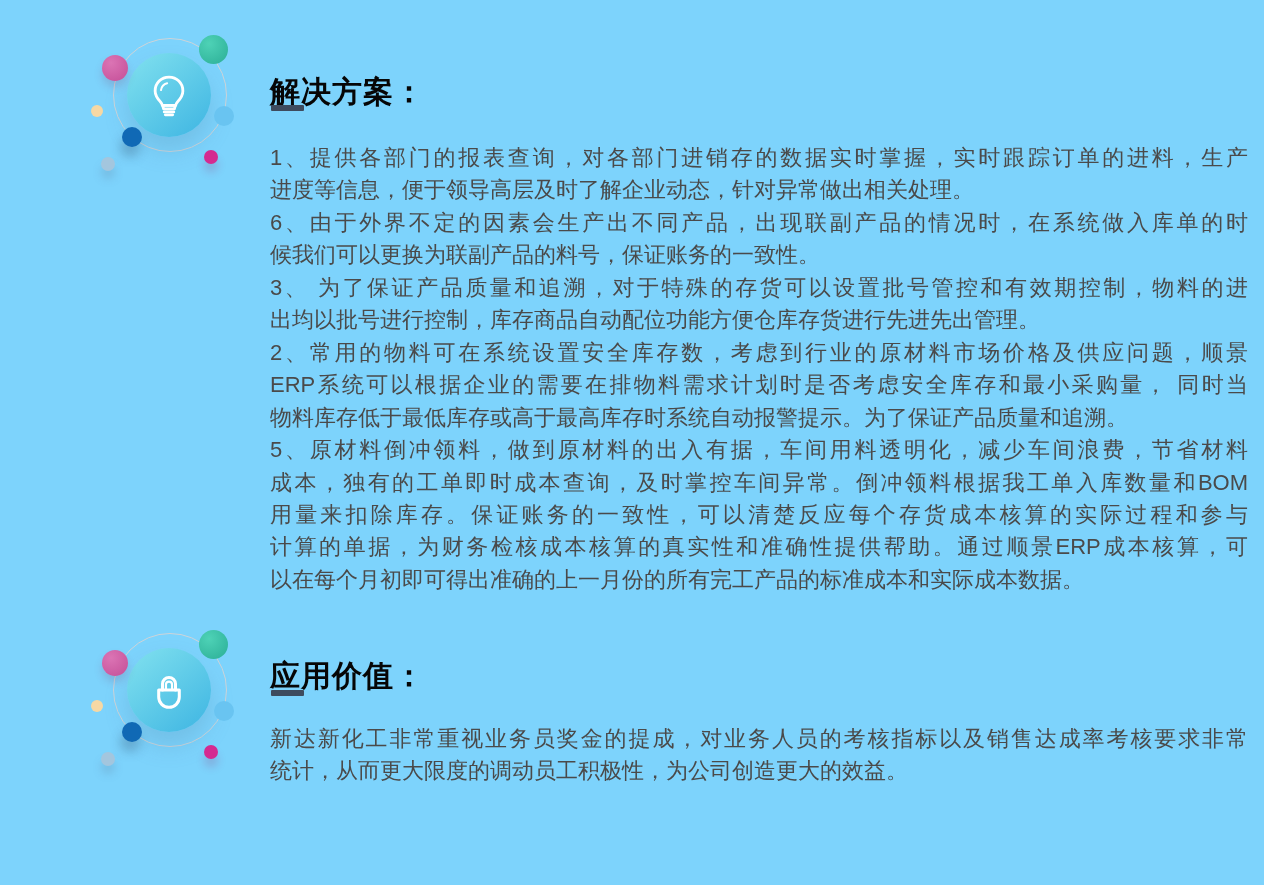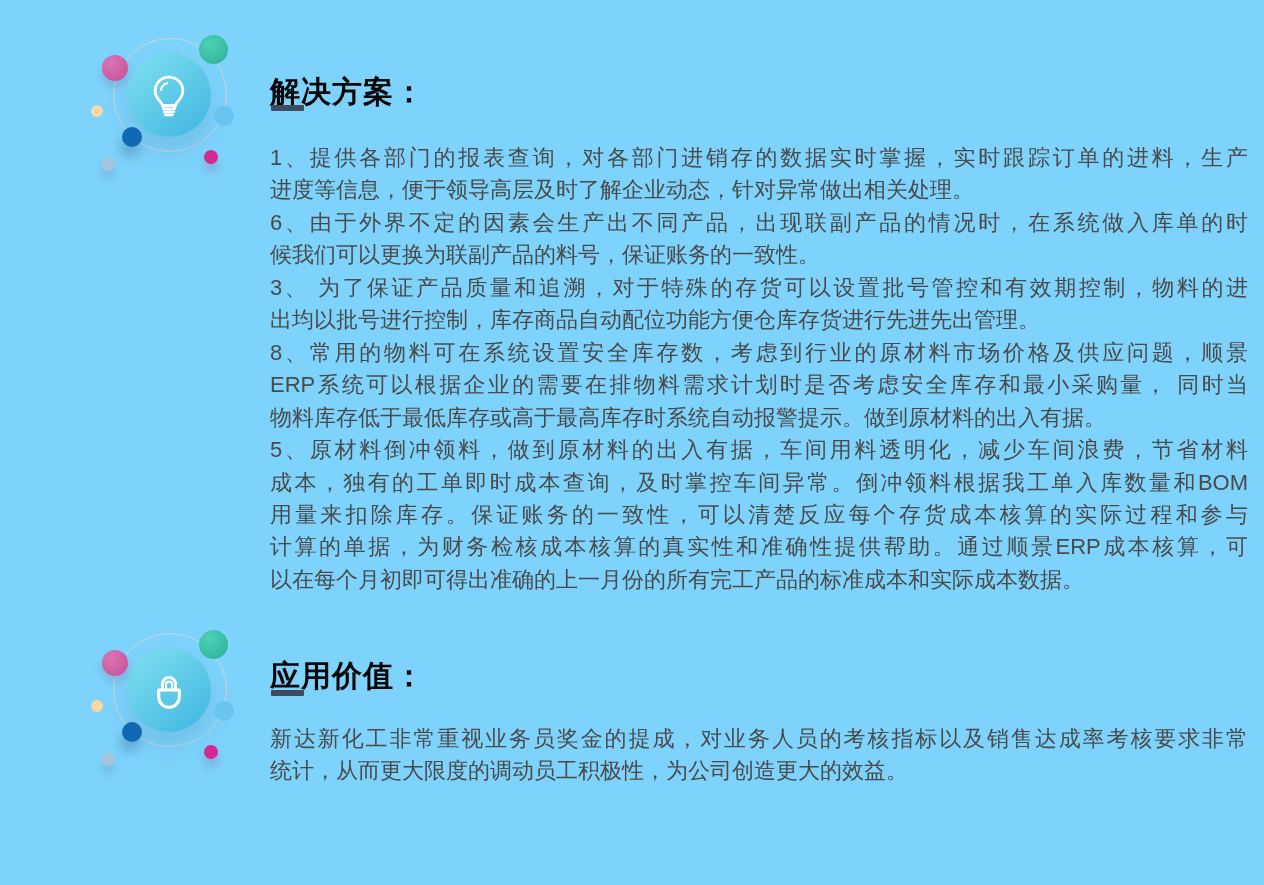--- a/index.html
+++ b/index.html
@@ -83,23 +83,23 @@
   <h2 class="section-title s1">解决方案：</h2>
   <div class="dash s1"></div>
 
   <div class="body s1">
     <div class="line">1、提供各部门的报表查询，对各部门进销存的数据实时掌握，实时跟踪订单的进料，生产</div>
     <div class="line last">进度等信息，便于领导高层及时了解企业动态，针对异常做出相关处理。</div>
     <div class="line">6、由于外界不定的因素会生产出不同产品，出现联副产品的情况时，在系统做入库单的时</div>
     <div class="line last">候我们可以更换为联副产品的料号，保证账务的一致性。</div>
     <div class="line">3、 为了保证产品质量和追溯，对于特殊的存货可以设置批号管控和有效期控制，物料的进</div>
     <div class="line last">出均以批号进行控制，库存商品自动配位功能方便仓库存货进行先进先出管理。</div>
-    <div class="line">8、常用的物料可在系统设置安全库存数，考虑到行业的原材料市场价格及供应问题，顺景</div>
+    <div class="line">2、常用的物料可在系统设置安全库存数，考虑到行业的原材料市场价格及供应问题，顺景</div>
     <div class="line">ERP系统可以根据企业的需要在排物料需求计划时是否考虑安全库存和最小采购量， 同时当</div>
-    <div class="line last">物料库存低于最低库存或高于最高库存时系统自动报警提示。做到原材料的出入有据。</div>
+    <div class="line last">物料库存低于最低库存或高于最高库存时系统自动报警提示。为了保证产品质量和追溯。</div>
     <div class="line">5、原材料倒冲领料，做到原材料的出入有据，车间用料透明化，减少车间浪费，节省材料</div>
     <div class="line">成本，独有的工单即时成本查询，及时掌控车间异常。倒冲领料根据我工单入库数量和BOM</div>
     <div class="line">用量来扣除库存。保证账务的一致性，可以清楚反应每个存货成本核算的实际过程和参与</div>
     <div class="line">计算的单据，为财务检核成本核算的真实性和准确性提供帮助。通过顺景ERP成本核算，可</div>
     <div class="line last">以在每个月初即可得出准确的上一月份的所有完工产品的标准成本和实际成本数据。</div>
   </div>
 
   <div class="cluster s2">
     <div class="ring"></div>
     <div class="grad-circle">

